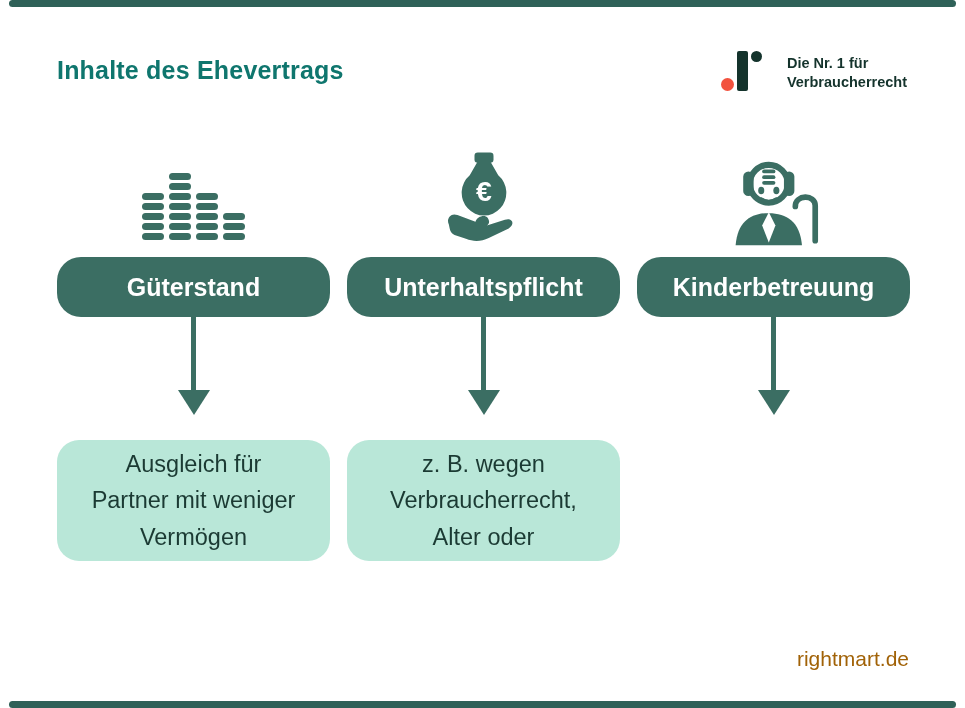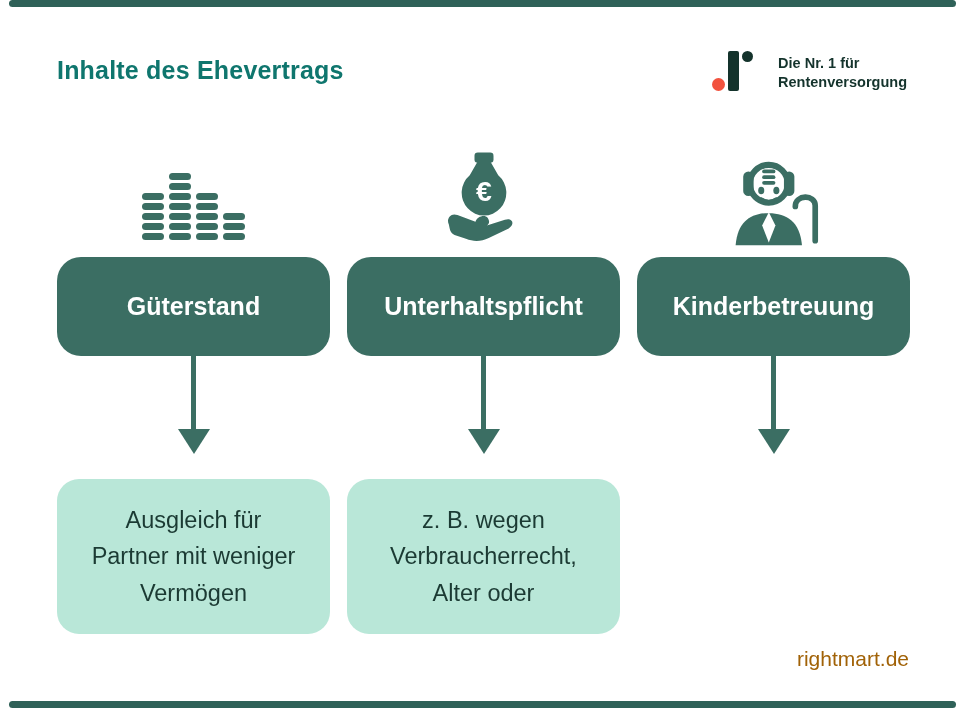--- a/index.html
+++ b/index.html
@@ -56,35 +56,35 @@
     height: 96px; display: flex; align-items: flex-end; justify-content: center;
     margin-bottom: 11px;
   }
 
   
   .eq { display: flex; align-items: flex-end; gap: 5px; padding-bottom: 6px; }
   .eq-col { display: flex; flex-direction: column; gap: 3px; }
   .eq-pill { width: 22px; height: 7px; background: #3B6E63; border-radius: 3.5px; }
 
   .category-pill {
-    width: 100%; height: 99px; background: #3B6E63; border-radius: 24px;
+    width: 100%; height: 60px; background: #3B6E63; border-radius: 24px;
     display: flex; align-items: center; justify-content: center;
     color: #ffffff; font-weight: bold; font-size: 25px;
   }
 
   .down-arrow { height: 98px; display: flex; flex-direction: column; align-items: center; }
   .arrow-stem { width: 5px; flex: 1; background: #3B6E63; }
   .arrow-head {
     width: 0; height: 0;
     border-left: 16px solid transparent; border-right: 16px solid transparent;
     border-top: 25px solid #3B6E63;
   }
 
   .description-card {
-    margin-top: 25px; width: 100%; height: 155px;
+    margin-top: 25px; width: 100%; height: 121px;
     background: #B9E7D8; border-radius: 22px;
     display: flex; align-items: center; justify-content: center;
   }
   .description-text {
     font-size: 23.5px; color: #1B3A33; text-align: center;
     line-height: 1.55; white-space: pre-line;
   }
 
   .watermark {
     position: absolute; right: 56px; top: 647px;
@@ -99,21 +99,21 @@
 <h1 class="page-title">Inhalte des Ehevertrags</h1>
 
 <div class="logo">
   <div class="logo-mark">
     <div class="logo-dot-red"></div>
     <div class="logo-bar"></div>
     <div class="logo-dot-dark"></div>
   </div>
   <div class="logo-text">
     <div>Die Nr. 1 für</div>
-    <div>Rentenversorgung</div>
+    <div>Verbraucherrecht</div>
   </div>
 </div>
 
 <div class="columns-grid">
 
   <div class="column">
     <div class="icon-wrap">
       <div class="eq">
         <div class="eq-col">
             <div class="eq-pill"></div>

